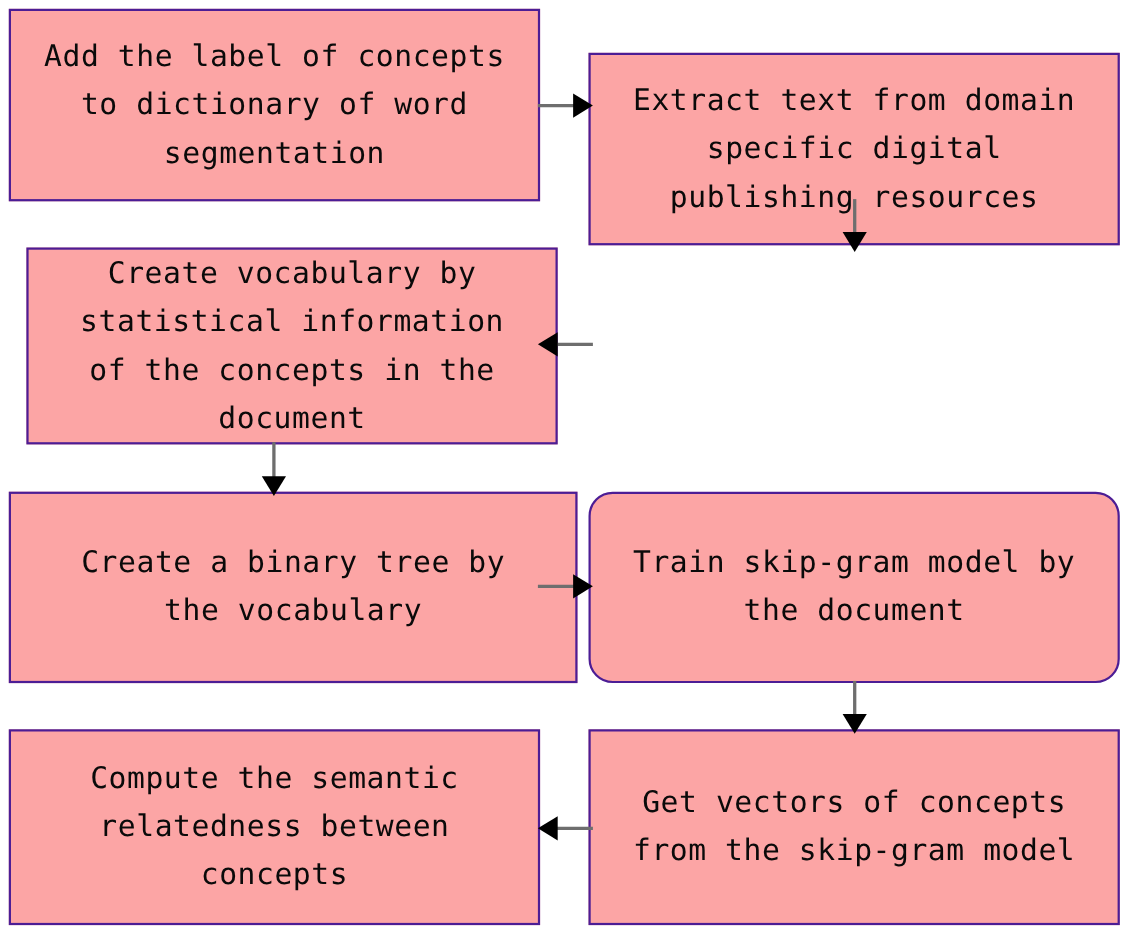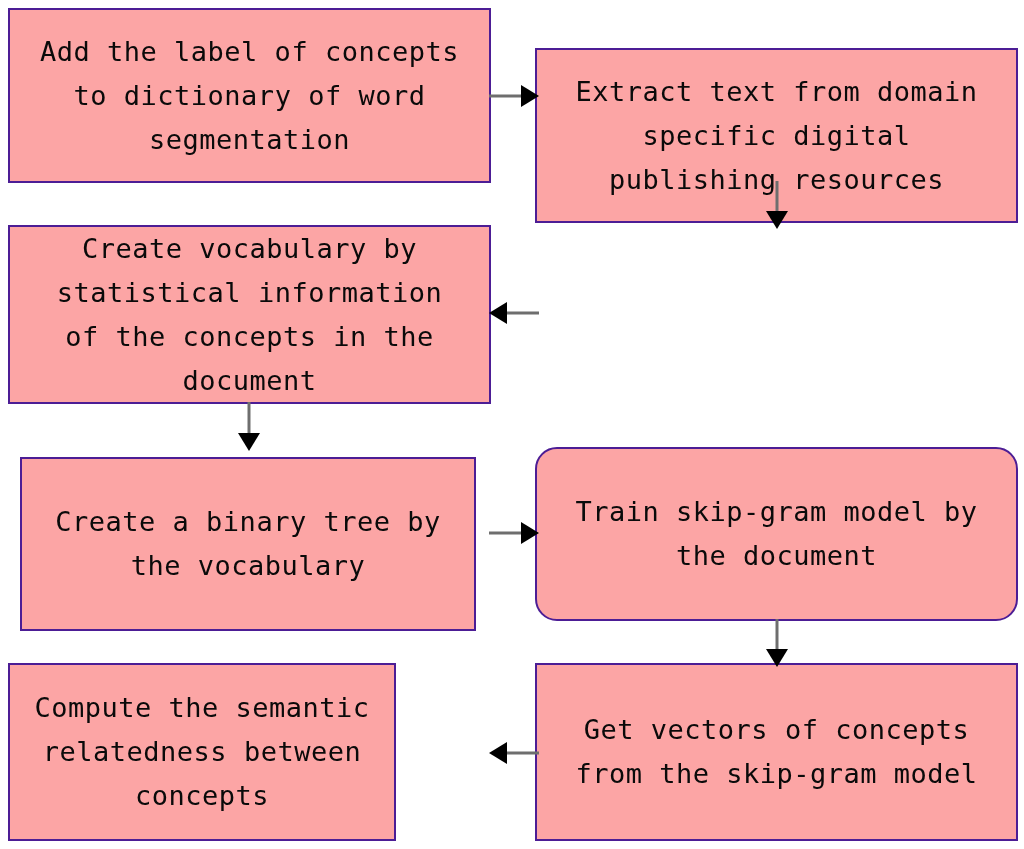--- a/index.html
+++ b/index.html
@@ -33,25 +33,25 @@
   }
   .node-text {
     display: block;
     width: 100%;
     white-space: pre-line;
   }
 
   
   #n1 { left: 8px;   top: 8px;   width: 483px; height: 175px; }
   #n2 { left: 535px; top: 8px;   width: 483px; height: 175px; margin-top: 40px; }
-  #n3 { left: 8px;   top: 225px; width: 483px; height: 179px; }
+  #n3 { left: 24px;   top: 225px; width: 483px; height: 179px; }
   #n4 { left: 535px; top: 225px; width: 483px; height: 179px; }
-  #n5 { left: 20px;   top: 447px; width: 456px; height: 174px; margin-top: 10px; }
+  #n5 { left: 8px;   top: 447px; width: 517px; height: 174px; }
   #n6 { left: 535px; top: 447px; width: 483px; height: 174px; border-radius: 22px; }
-  #n7 { left: 8px;   top: 663px; width: 388px; height: 178px; }
+  #n7 { left: 8px;   top: 663px; width: 483px; height: 178px; }
   #n8 { left: 535px; top: 663px; width: 483px; height: 178px; }
 
   
   .conn {
     position: absolute;
   }
   .conn svg { display: block; overflow: visible; }
 
   #c1 { left: 489px; top: 78px;  width: 50px;  height: 36px; }
   #c2 { left: 759px; top: 181px; width: 36px;  height: 48px; }

